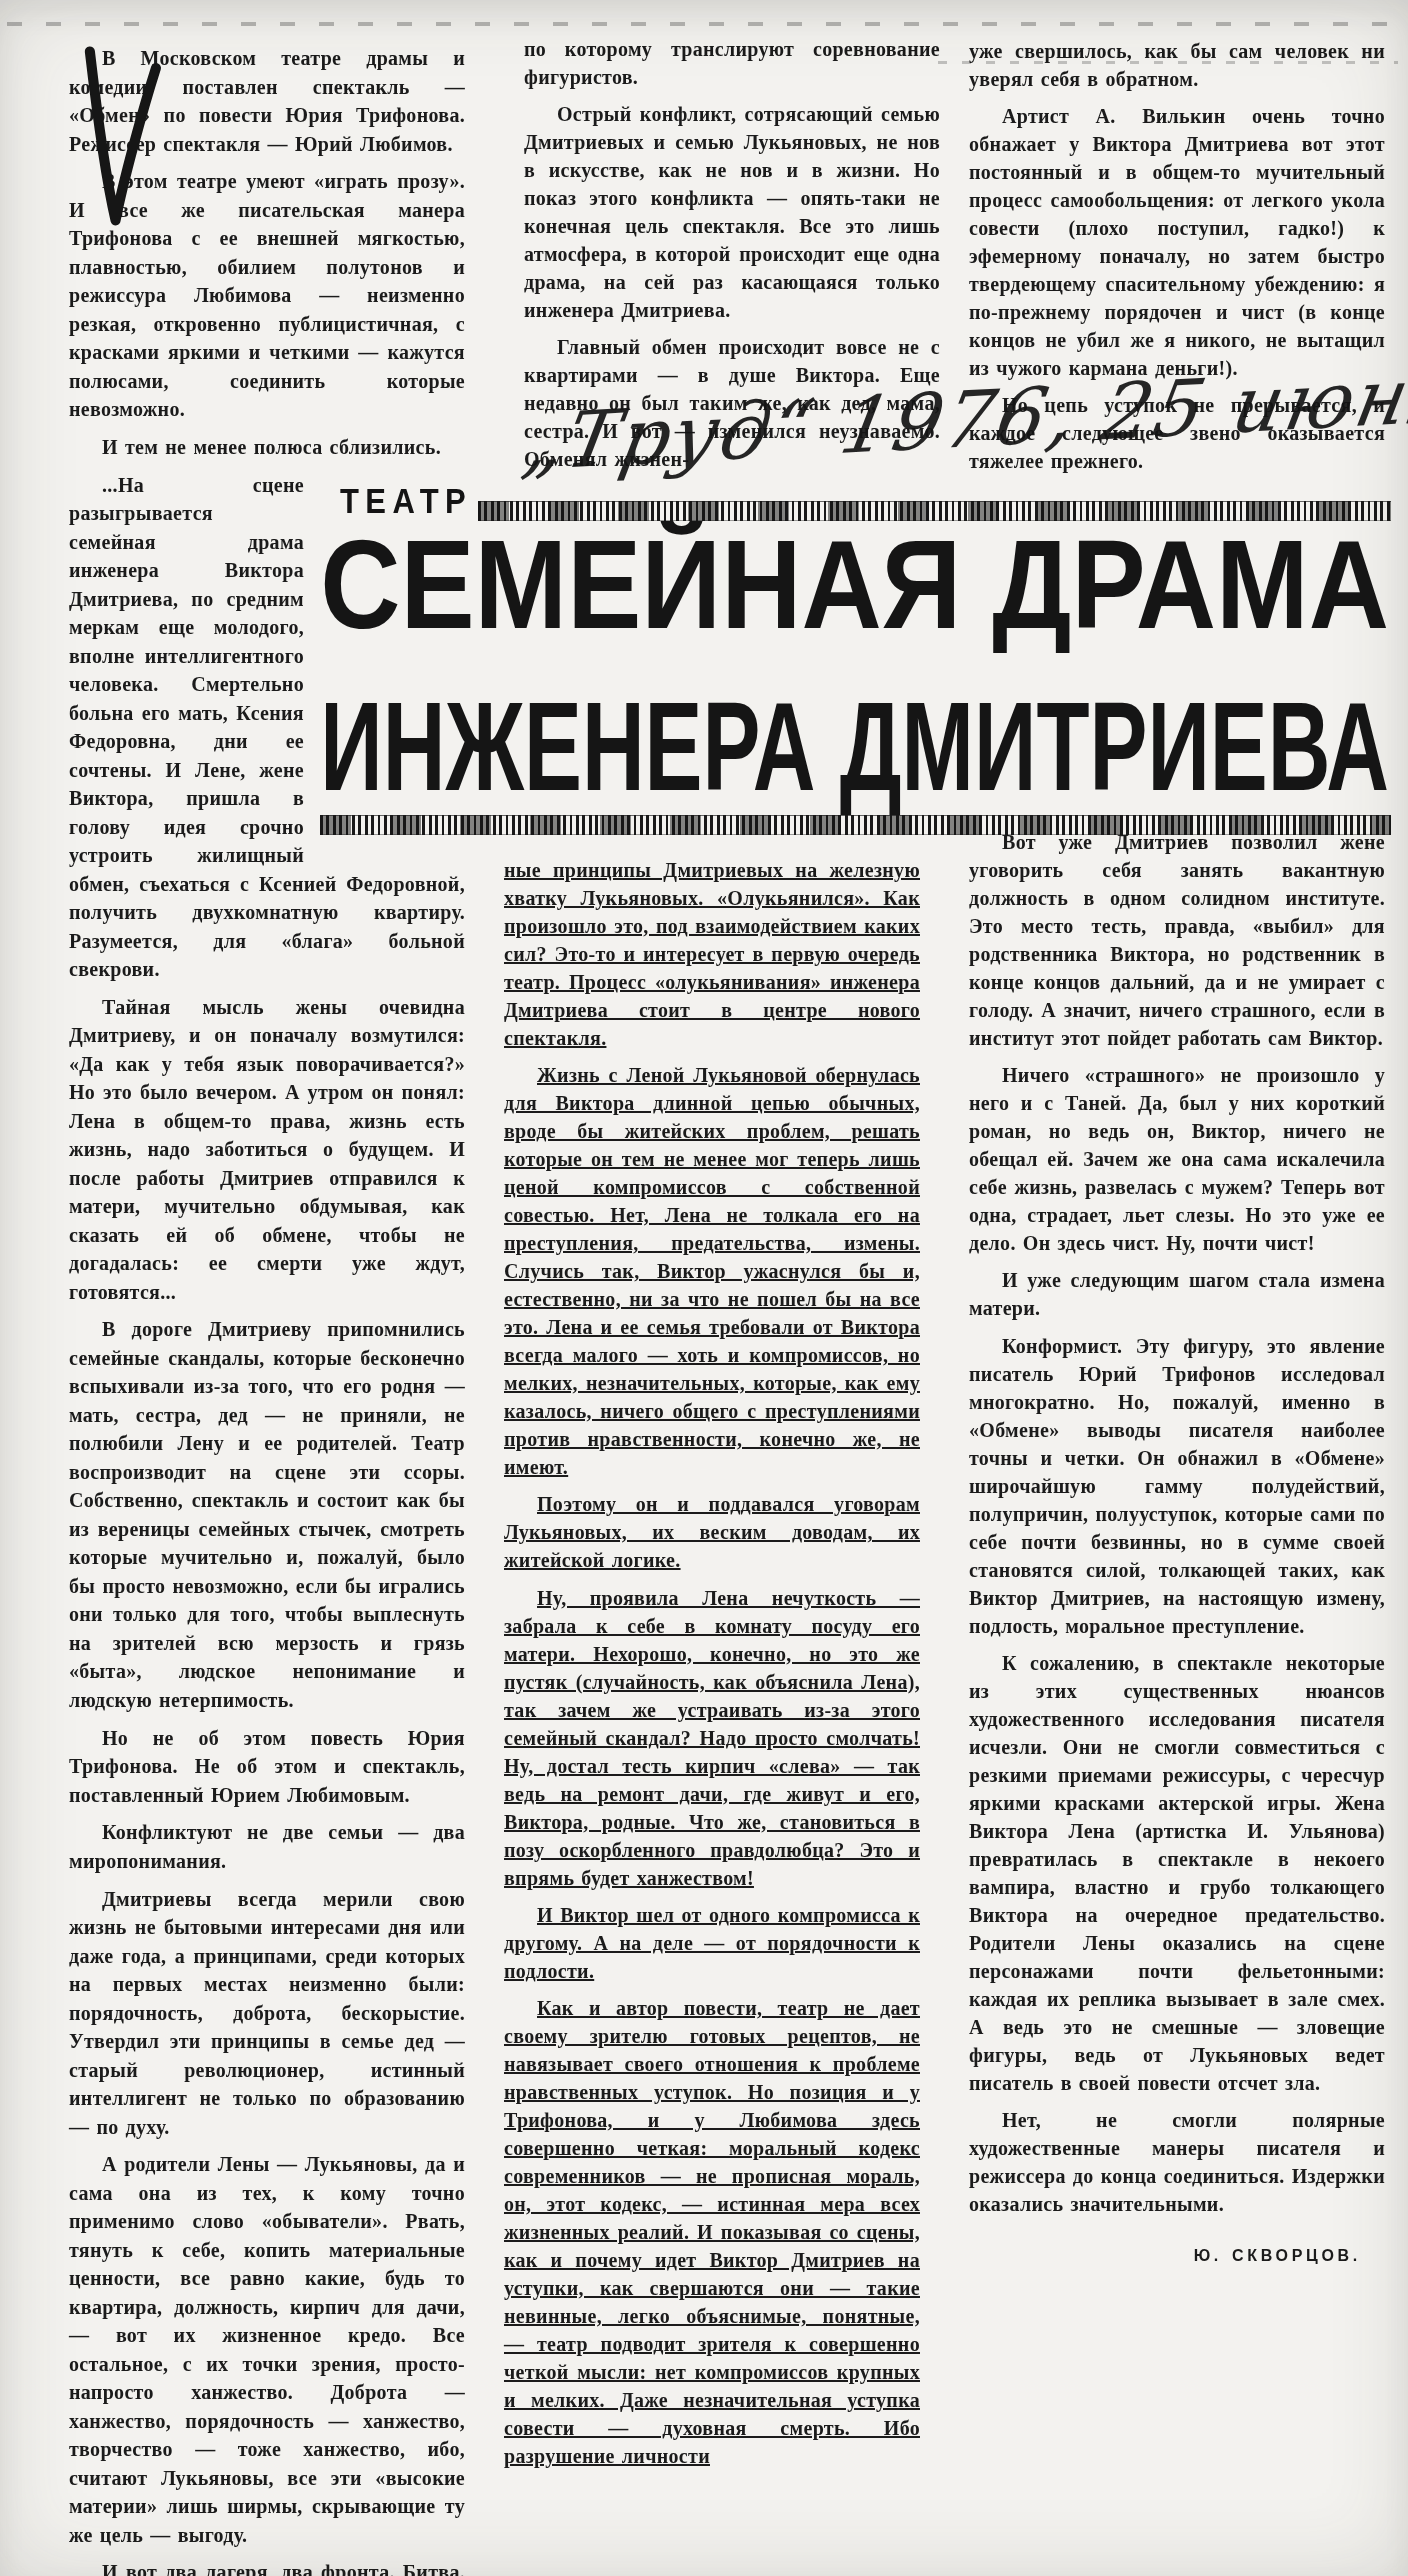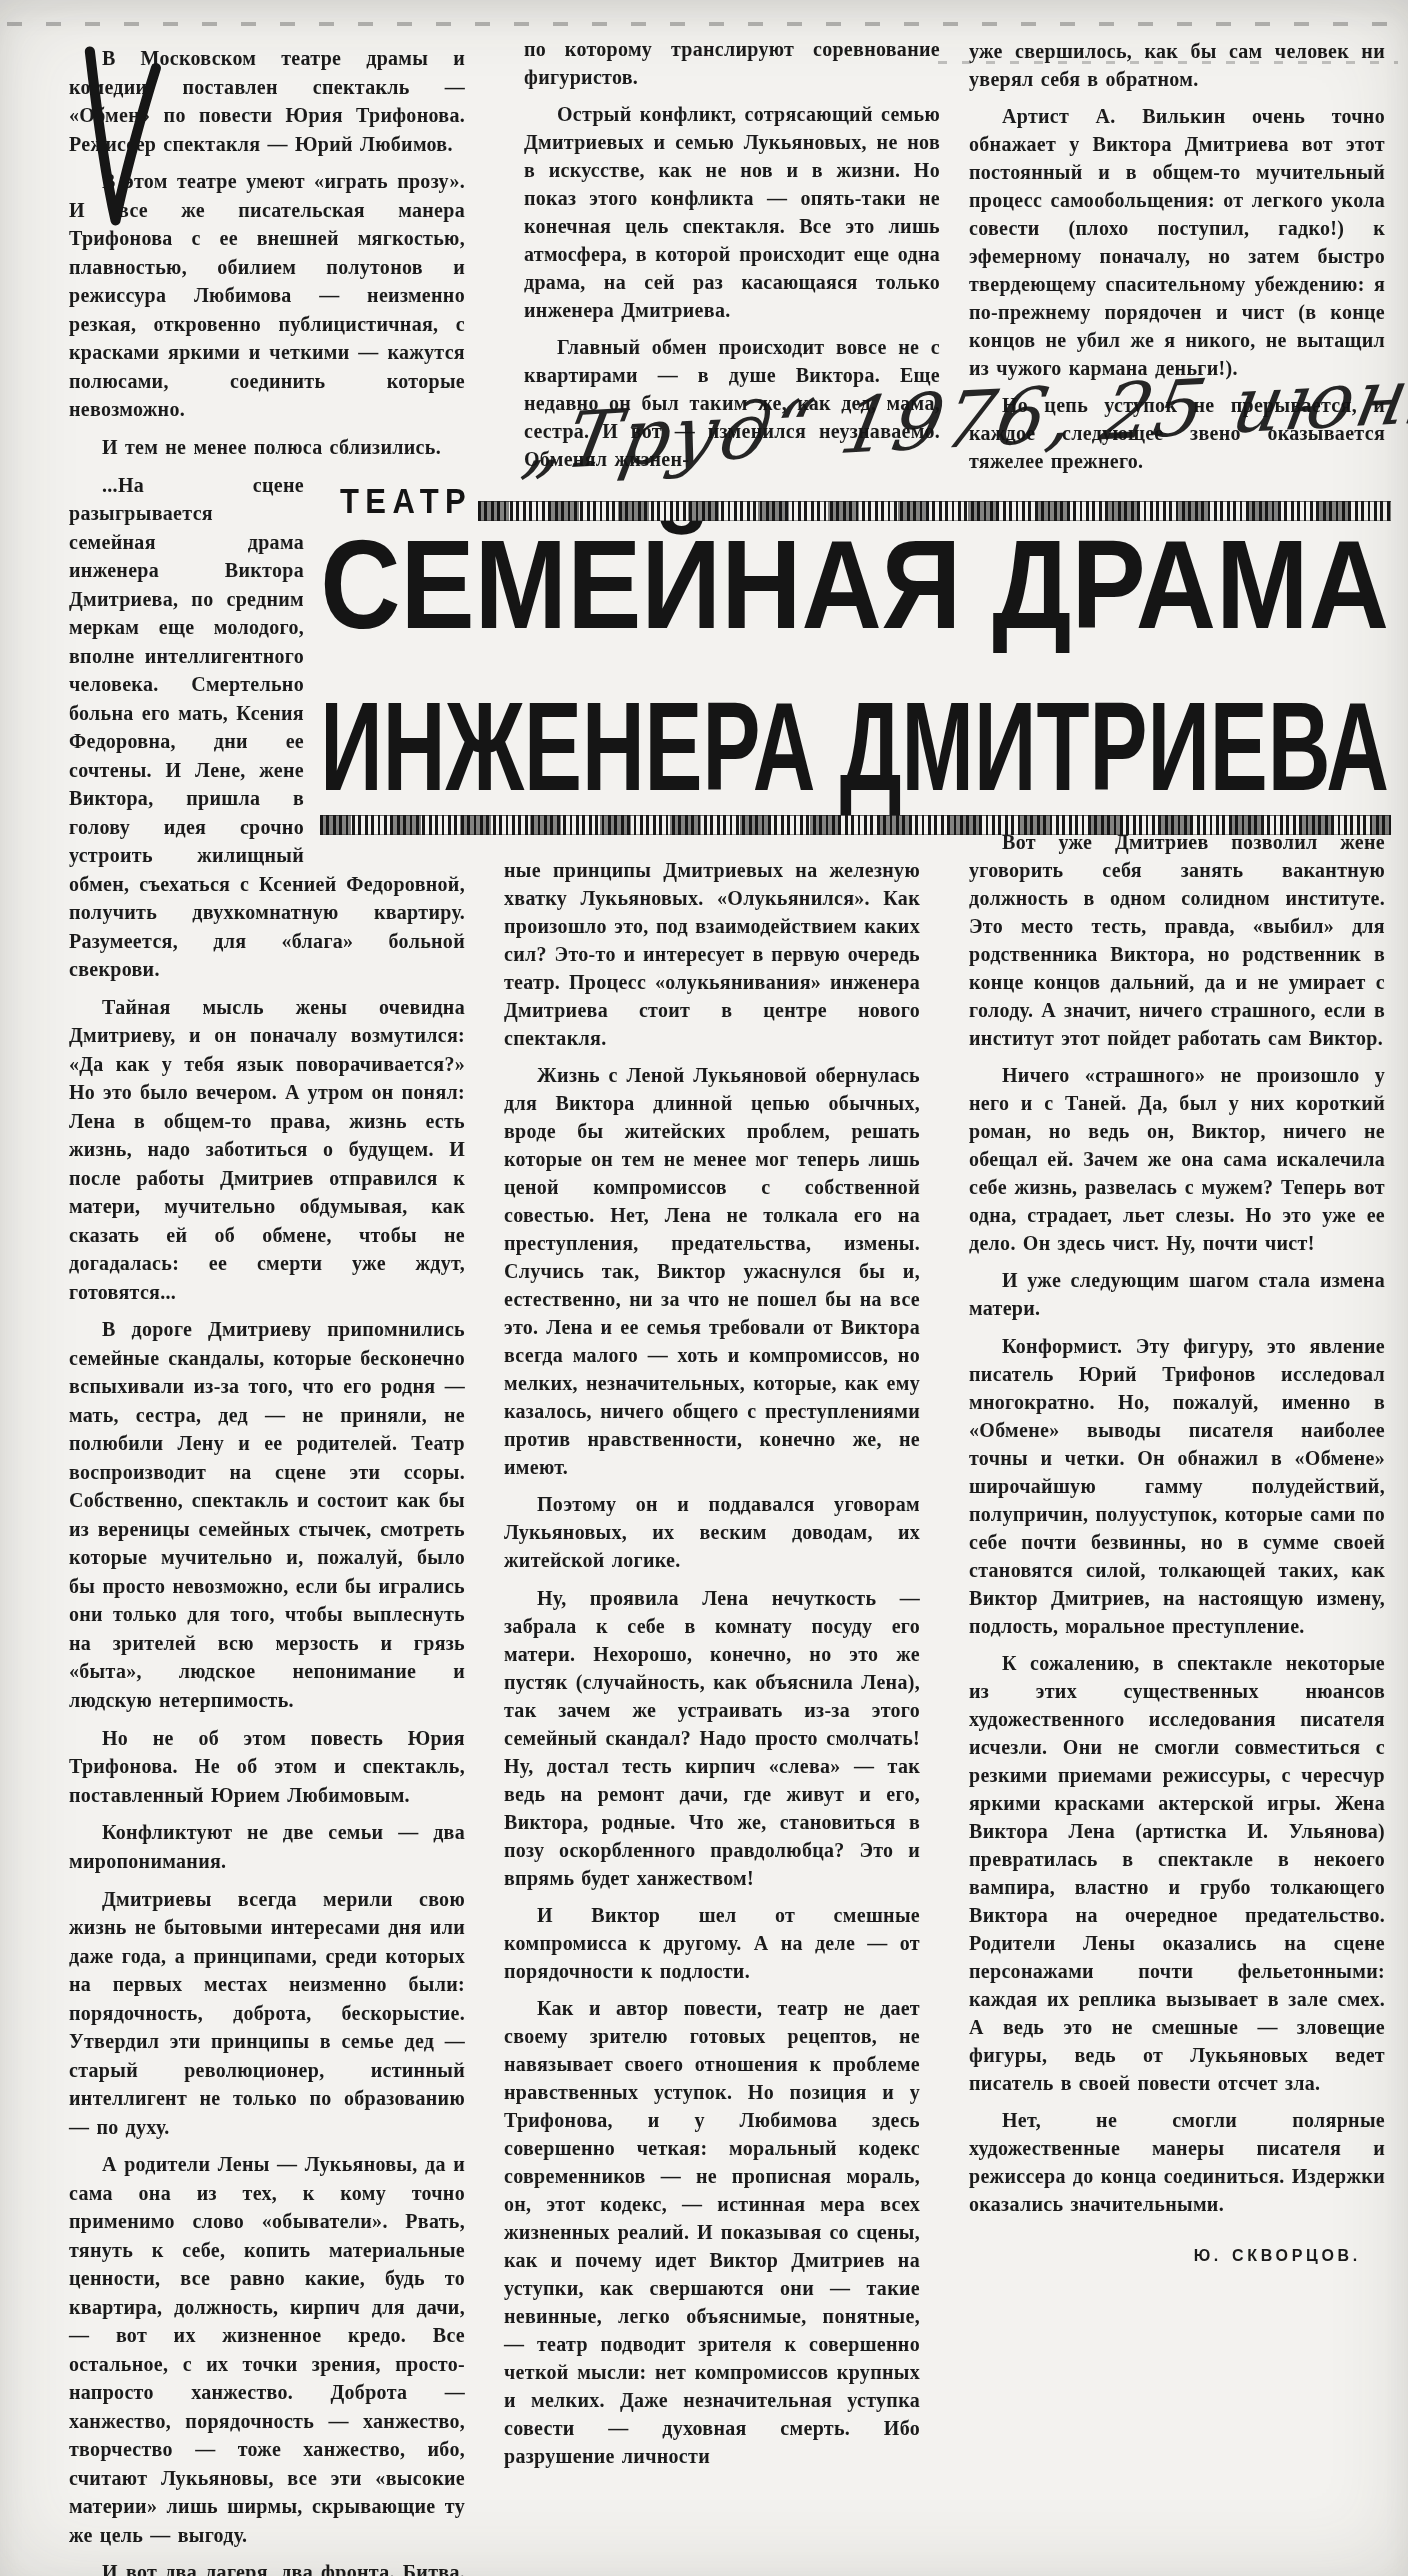--- a/index.html
+++ b/index.html
@@ -39,21 +39,21 @@
   .col p.cont{text-indent:0;}
   .col p.byline{
     text-align:right;text-indent:0;
     font-family:"Liberation Sans", sans-serif;
     font-size:16px;letter-spacing:3.7px;
     padding-right:24px;margin-top:24px;
   }
   .col-left  {left:69px;  top:44px;  width:396px; font-size:20px; line-height:28.5px;}
   .col-midA  {left:524px; top:35px;  width:416px; font-size:20px; line-height:28px;}
   .col-rightA{left:969px;top:37px;  width:416px; font-size:20px; line-height:28px;}
-  .col-midB  {left:504px; top:856px; width:416px; font-size:20px; line-height:28px;}
+  .col-midB  {left:504px; top:856px; width:416px; font-size:20px; line-height:28px;text-decoration:underline;}
   .col-rightB{left:969px;top:828px; width:416px; font-size:20px; line-height:28px;}
   
   .hl-intrusion{float:right;width:161px;height:382px;}
   
   .kicker{
     position:absolute;left:340px;top:482px;
     font-family:"Liberation Sans", sans-serif;
     font-weight:bold;font-size:31px;letter-spacing:6.4px;
     transform:scaleY(1.12);transform-origin:0 0;color:#141414;
   }
@@ -135,21 +135,21 @@
 
   <div class="rule rule-bottom"></div>
 
   <div class="handwriting">„Труд“ 1976, 25 июня №173</div>
 
   <div class="col col-midB">
       <p class="cont">ные принципы Дмитриевых на железную хватку Лукьяновых. «Олукьянился». Как произошло это, под взаимодействием каких сил? Это-то и интересует в первую очередь театр. Процесс «олукьянивания» инженера Дмитриева стоит в центре нового спектакля.</p>
       <p>Жизнь с Леной Лукьяновой обернулась для Виктора длинной цепью обычных, вроде бы житейских проблем, решать которые он тем не менее мог теперь лишь ценой компромиссов с собственной совестью. Нет, Лена не толкала его на преступления, предательства, измены. Случись так, Виктор ужаснулся бы и, естественно, ни за что не пошел бы на все это. Лена и ее семья требовали от Виктора всегда малого — хоть и компромиссов, но мелких, незначительных, которые, как ему казалось, ничего общего с преступлениями против нравственности, конечно же, не имеют.</p>
       <p>Поэтому он и поддавался уговорам Лукьяновых, их веским доводам, их житейской логике.</p>
       <p>Ну, проявила Лена нечуткость — забрала к себе в комнату посуду его матери. Нехорошо, конечно, но это же пустяк (случайность, как объяснила Лена), так зачем же устраивать из-за этого семейный скандал? Надо просто смолчать! Ну, достал тесть кирпич «слева» — так ведь на ремонт дачи, где живут и его, Виктора, родные. Что же, становиться в позу оскорбленного правдолюбца? Это и впрямь будет ханжеством!</p>
-      <p>И Виктор шел от смешные компромисса к другому. А на деле — от порядочности к подлости.</p>
+      <p>И Виктор шел от одного компромисса к другому. А на деле — от порядочности к подлости.</p>
       <p>Как и автор повести, театр не дает своему зрителю готовых рецептов, не навязывает своего отношения к проблеме нравственных уступок. Но позиция и у Трифонова, и у Любимова здесь совершенно четкая: моральный кодекс современников — не прописная мораль, он, этот кодекс, — истинная мера всех жизненных реалий. И показывая со сцены, как и почему идет Виктор Дмитриев на уступки, как свершаются они — такие невинные, легко объяснимые, понятные, — театр подводит зрителя к совершенно четкой мысли: нет компромиссов крупных и мелких. Даже незначительная уступка совести — духовная смерть. Ибо разрушение личности</p>
     </div>
 
   <div class="col col-rightB">
       <p>Вот уже Дмитриев позволил жене уговорить себя занять вакантную должность в одном солидном институте. Это место тесть, правда, «выбил» для родственника Виктора, но родственник в конце концов дальний, да и не умирает с голоду. А значит, ничего страшного, если в институт этот пойдет работать сам Виктор.</p>
       <p>Ничего «страшного» не произошло у него и с Таней. Да, был у них короткий роман, но ведь он, Виктор, ничего не обещал ей. Зачем же она сама искалечила себе жизнь, развелась с мужем? Теперь вот одна, страдает, льет слезы. Но это уже ее дело. Он здесь чист. Ну, почти чист!</p>
       <p>И уже следующим шагом стала измена матери.</p>
       <p>Конформист. Эту фигуру, это явление писатель Юрий Трифонов исследовал многократно. Но, пожалуй, именно в «Обмене» выводы писателя наиболее точны и четки. Он обнажил в «Обмене» широчайшую гамму полудействий, полупричин, полууступок, которые сами по себе почти безвинны, но в сумме своей становятся силой, толкающей таких, как Виктор Дмитриев, на настоящую измену, подлость, моральное преступление.</p>
       <p>К сожалению, в спектакле некоторые из этих существенных нюансов художественного исследования писателя исчезли. Они не смогли совместиться с резкими приемами режиссуры, с чересчур яркими красками актерской игры. Жена Виктора Лена (артистка И. Ульянова) превратилась в спектакле в некоего вампира, властно и грубо толкающего Виктора на очередное предательство. Родители Лены оказались на сцене персонажами почти фельетонными: каждая их реплика вызывает в зале смех. А ведь это не смешные — зловещие фигуры, ведь от Лукьяновых ведет писатель в своей повести отсчет зла.</p>
       <p>Нет, не смогли полярные художественные манеры писателя и режиссера до конца соединиться. Издержки оказались значительными.</p>

